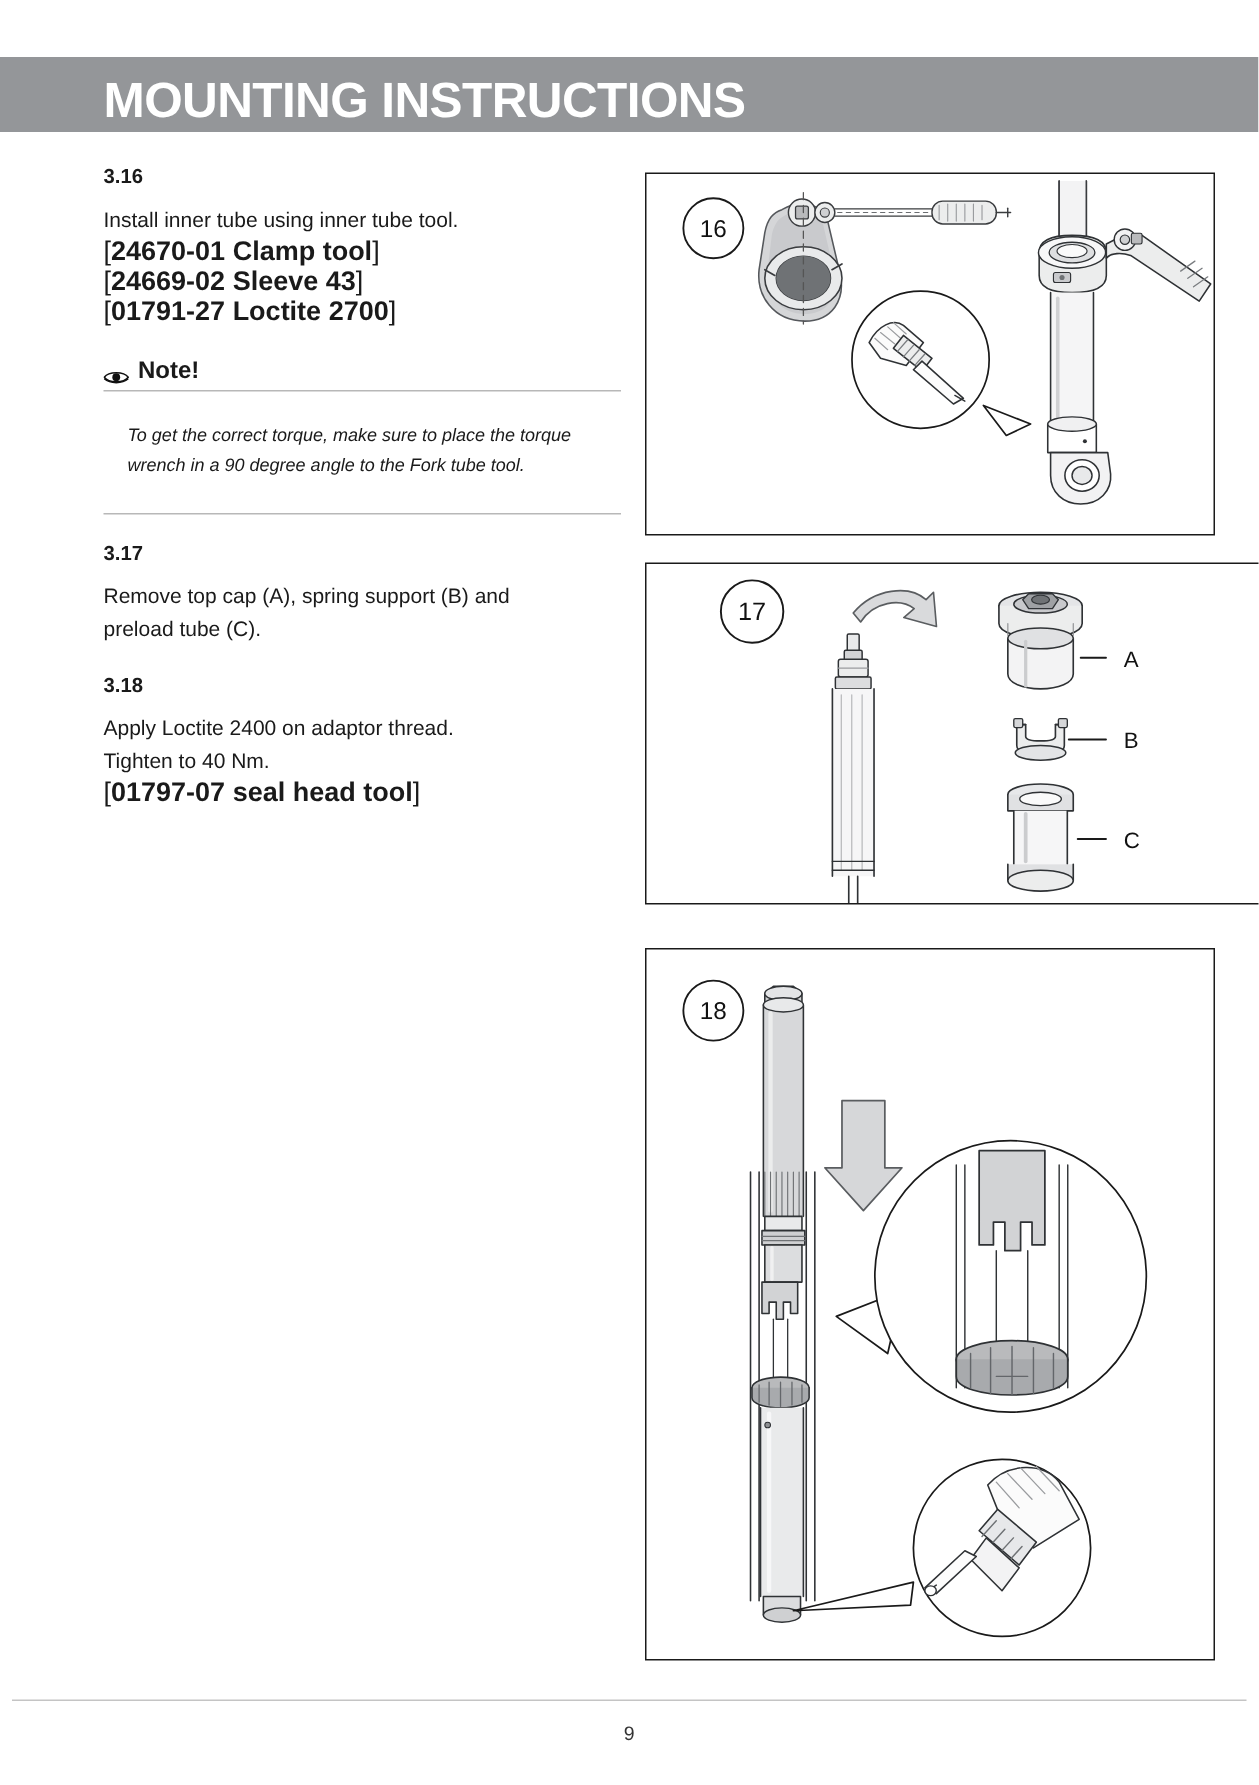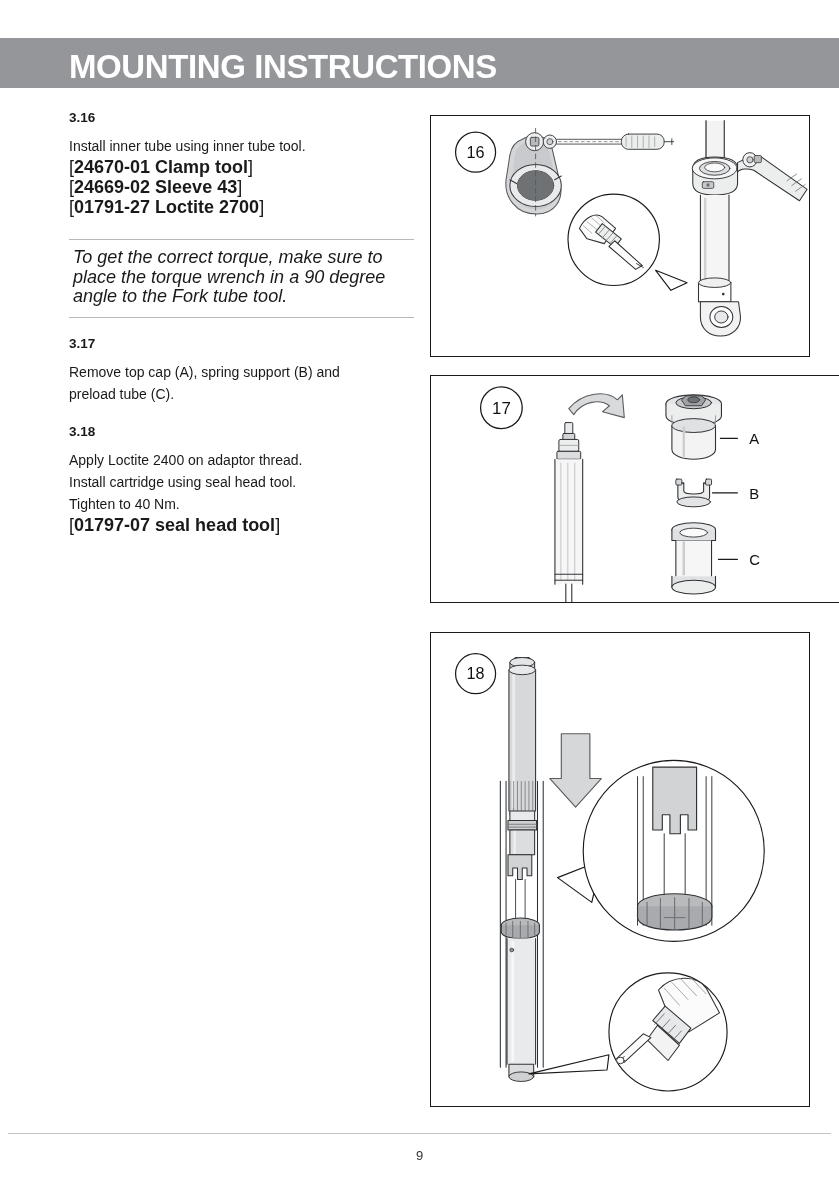--- a/index.html
+++ b/index.html
@@ -44,22 +44,22 @@
   
   .note{margin-top:22px;}
   .note-head{
     display:flex;align-items:flex-end;gap:6px;
     font-size:16px;font-weight:bold;line-height:18px;
     padding-bottom:3px;
   }
   .eye-icon{display:inline-block;width:17px;height:11px;position:relative;top:-2px;}
   .rule{height:1px;background:#b8b8b8;width:100%;}
   .note-body{
-    font-style:italic;font-size:18px;line-height:19.5px;
-    padding:4px 0 6px 0;margin:4px;
+    font-style:italic;font-size:12px;line-height:19.5px;
+    padding:4px 0 6px 0;margin:16px;
   }
 
   
   .panel{position:absolute;border:1.4px solid #1a1a1a;background:#fff;box-sizing:border-box;padding-left:16px;}
   #panel-16{left:430px;top:115px;width:380px;height:242px;}
   #panel-17{left:430px;top:375px;width:444px;height:228px;}
   #panel-18{left:430px;top:632px;width:380px;height:475px;}
   .panel svg{display:block;width:100%;height:100%;}
 
   .fignum{font-size:17px;font-weight:normal;fill:#111;font-family:"Liberation Sans",sans-serif;}
@@ -88,35 +88,44 @@
 
     <div>
       <p class="step-num">3.16</p>
       <p class="step-line">Install inner tube using inner tube tool.</p>
       <p class="bk">[<b>24670-01 Clamp tool</b>]</p>
       <p class="bk">[<b>24669-02 Sleeve 43</b>]</p>
       <p class="bk">[<b>01791-27 Loctite 2700</b>]</p>
     </div>
 
     <div class="note">
+      <div class="note-head">
+        <span class="eye-icon">
+          <svg viewBox="0 0 34 22" width="17" height="11">
+            <path d="M1 11 C7 3,27 3,33 11 C27 19,7 19,1 11 Z" fill="none" stroke="#111" stroke-width="2"></path>
+            <circle cx="17" cy="11" r="5.2" fill="#111"></circle>
+            <path d="M1 13 C9 20,25 20,33 13" fill="none" stroke="#111" stroke-width="2"></path>
+          </svg>
+        </span>
+        <span>Note!</span>
+      </div>
       <div class="rule"></div>
       <p class="note-body">To get the correct torque, make sure to place the torque wrench in a 90 degree angle to the Fork tube tool.</p>
       <div class="rule"></div>
     </div>
 
     <div style="margin-top:18px;">
       <p class="step-num">3.17</p>
       <p class="step-line">Remove top cap (A), spring support (B) and</p>
       <p class="step-line">preload tube (C).</p>
     </div>
 
     <div style="margin-top:19px;">
       <p class="step-num">3.18</p>
       <p class="step-line">Apply Loctite 2400 on adaptor thread.</p>
-      <p class="step-line">Install cartridge using seal head tool.</p>
       <p class="step-line">Tighten to 40 Nm.</p>
       <p class="bk">[<b>01797-07 seal head tool</b>]</p>
     </div>
 
   </div>
 
   <div class="panel" id="panel-16">
     <svg viewBox="0 0 380 242" xmlns="http://www.w3.org/2000/svg">
       <g fill="none" stroke="#1a1a1a" stroke-width="1.2" stroke-linejoin="round" stroke-linecap="round">
 

